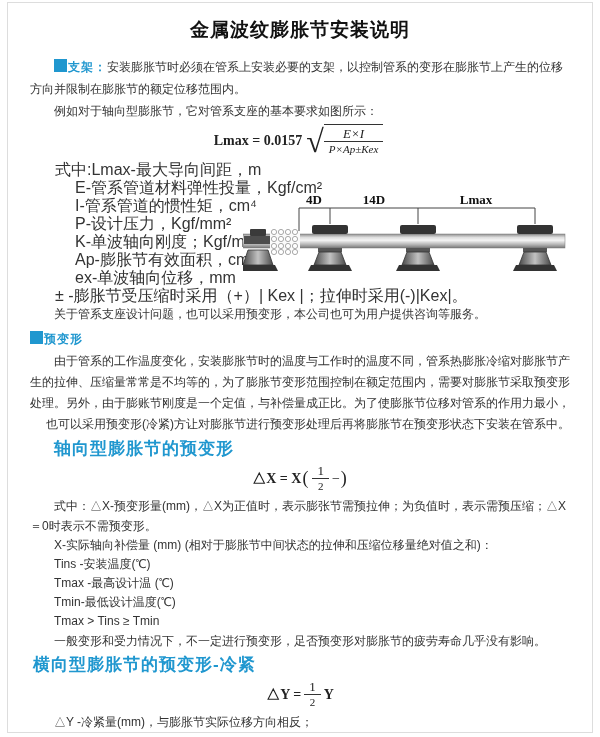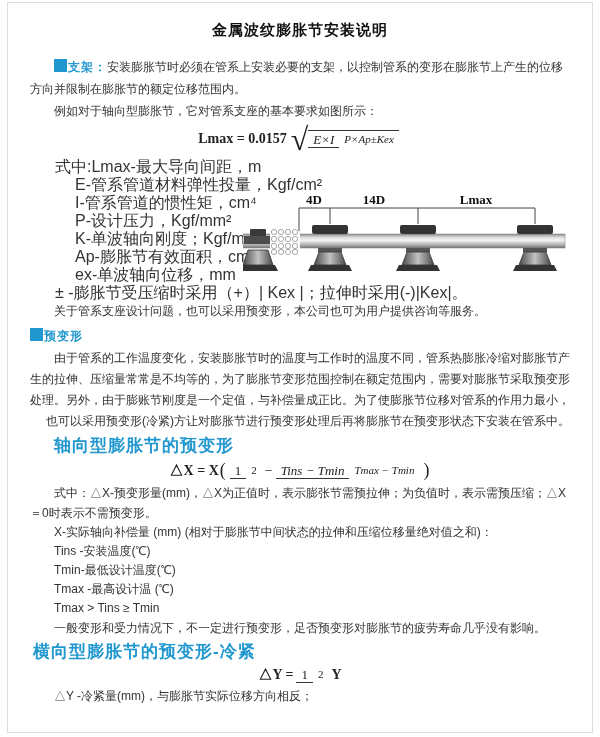--- a/index.html
+++ b/index.html
@@ -3,39 +3,39 @@
 <meta charset="utf-8">
 <style>
   html,body{margin:0;padding:0;}
   body{
     width:600px;height:737px;background:#fff;position:relative;
     font-family:"Liberation Sans",sans-serif;color:#333;overflow:hidden;
   }
   :root{--accent:#2097cf;}
   .frame{position:absolute;top:2px;left:7px;right:7px;bottom:4px;border:1px solid #ddd;pointer-events:none;}
   .title{
-    text-align:center;font-size:15px;font-weight:bold;color:#111;
+    text-align:center;font-size:19px;font-weight:bold;color:#111;
     margin:16px 0 12px;letter-spacing:1px;line-height:28px;
   }
   .text{padding:0 30px;font-size:12px;line-height:22px;color:#333;}
   p{margin:0;}
   .indent{text-indent:2em;}
   .sq{display:inline-block;width:13px;height:13px;background:var(--accent);margin-right:1px;vertical-align:-1px;}
   .sec-title{font-size:12px;font-weight:bold;color:var(--accent);letter-spacing:1px;}
   .sec-head{margin:6px 0 2px;line-height:20px;}
   
   .formula{
     display:flex;justify-content:center;align-items:center;
     font-family:"Liberation Serif",serif;font-size:14px;color:#222;
   }
   .f1{margin:2px 0 4px;}
   .f2{margin:2px 0 2px;}
   .f3{margin:0 0 2px;}
   .formula b{font-weight:bold;}
-  .frac{display:inline-flex;text-align:center;margin:0 3px;vertical-align:middle;}
+  .frac{display:inline-flex;flex-direction:column;text-align:center;margin:0 3px;vertical-align:middle;}
   .frac .num{border-bottom:1px solid #333;padding:0 5px;line-height:15px;font-size:13px;}
   .frac .den{padding:0 5px;line-height:15px;font-size:11px;}
   .ital{font-style:italic;}
   .sqrt-sign{font-size:32px;font-weight:400;line-height:30px;margin:0 -3px 0 4px;color:#222;}
   .radicand{border-top:1.5px solid #333;padding-top:1px;}
   .radicand .num{border-bottom:1px solid #333;}
   .paren{font-size:18px;margin:0 1px;}
   
   .defs{padding-left:55px;font-size:16px;line-height:18px;}
   .defs .d-sub{padding-left:20px;}
@@ -173,35 +173,31 @@
 <div class="text sub-head">轴向型膨胀节的预变形</div>
 
 <div class="formula f2">
   <b>△X = X</b>
   <span class="paren">(</span>
   <span class="frac">
     <span class="num">1</span>
     <span class="den">2</span>
   </span>
   <span>−</span>
-  <span class="frac">
-    <span class="num ital">Tins − Tmin</span>
-    <span class="den ital">Tmax − Tmin</span>
-  </span>
   <span class="paren">)</span>
 </div>
 
 <div class="text note">
   <p class="indent">式中：△X-预变形量(mm)，△X为正值时，表示膨张节需预拉伸；为负值时，表示需预压缩；△X＝0时表示不需预变形。</p>
 </div>
 <div class="text axial-items">
   <div>X-实际轴向补偿量 (mm) (相对于膨胀节中间状态的拉伸和压缩位移量绝对值之和)：</div>
   <div>Tins -安装温度(℃)</div>
+  <div>Tmax -最高设计温 (℃)</div>
   <div>Tmin-最低设计温度(℃)</div>
-  <div>Tmax -最高设计温 (℃)</div>
   <div>Tmax &gt; Tins ≥ Tmin</div>
 </div>
 <div class="text note">
   <p class="indent">一般变形和受力情况下，不一定进行预变形，足否预变形对膨胀节的疲劳寿命几乎没有影响。</p>
 </div>
 
 <div class="text sub-head sub-head2" style="margin-left:3px;">横向型膨胀节的预变形-冷紧</div>
 
 <div class="formula f3">
   <b>△Y =</b>

